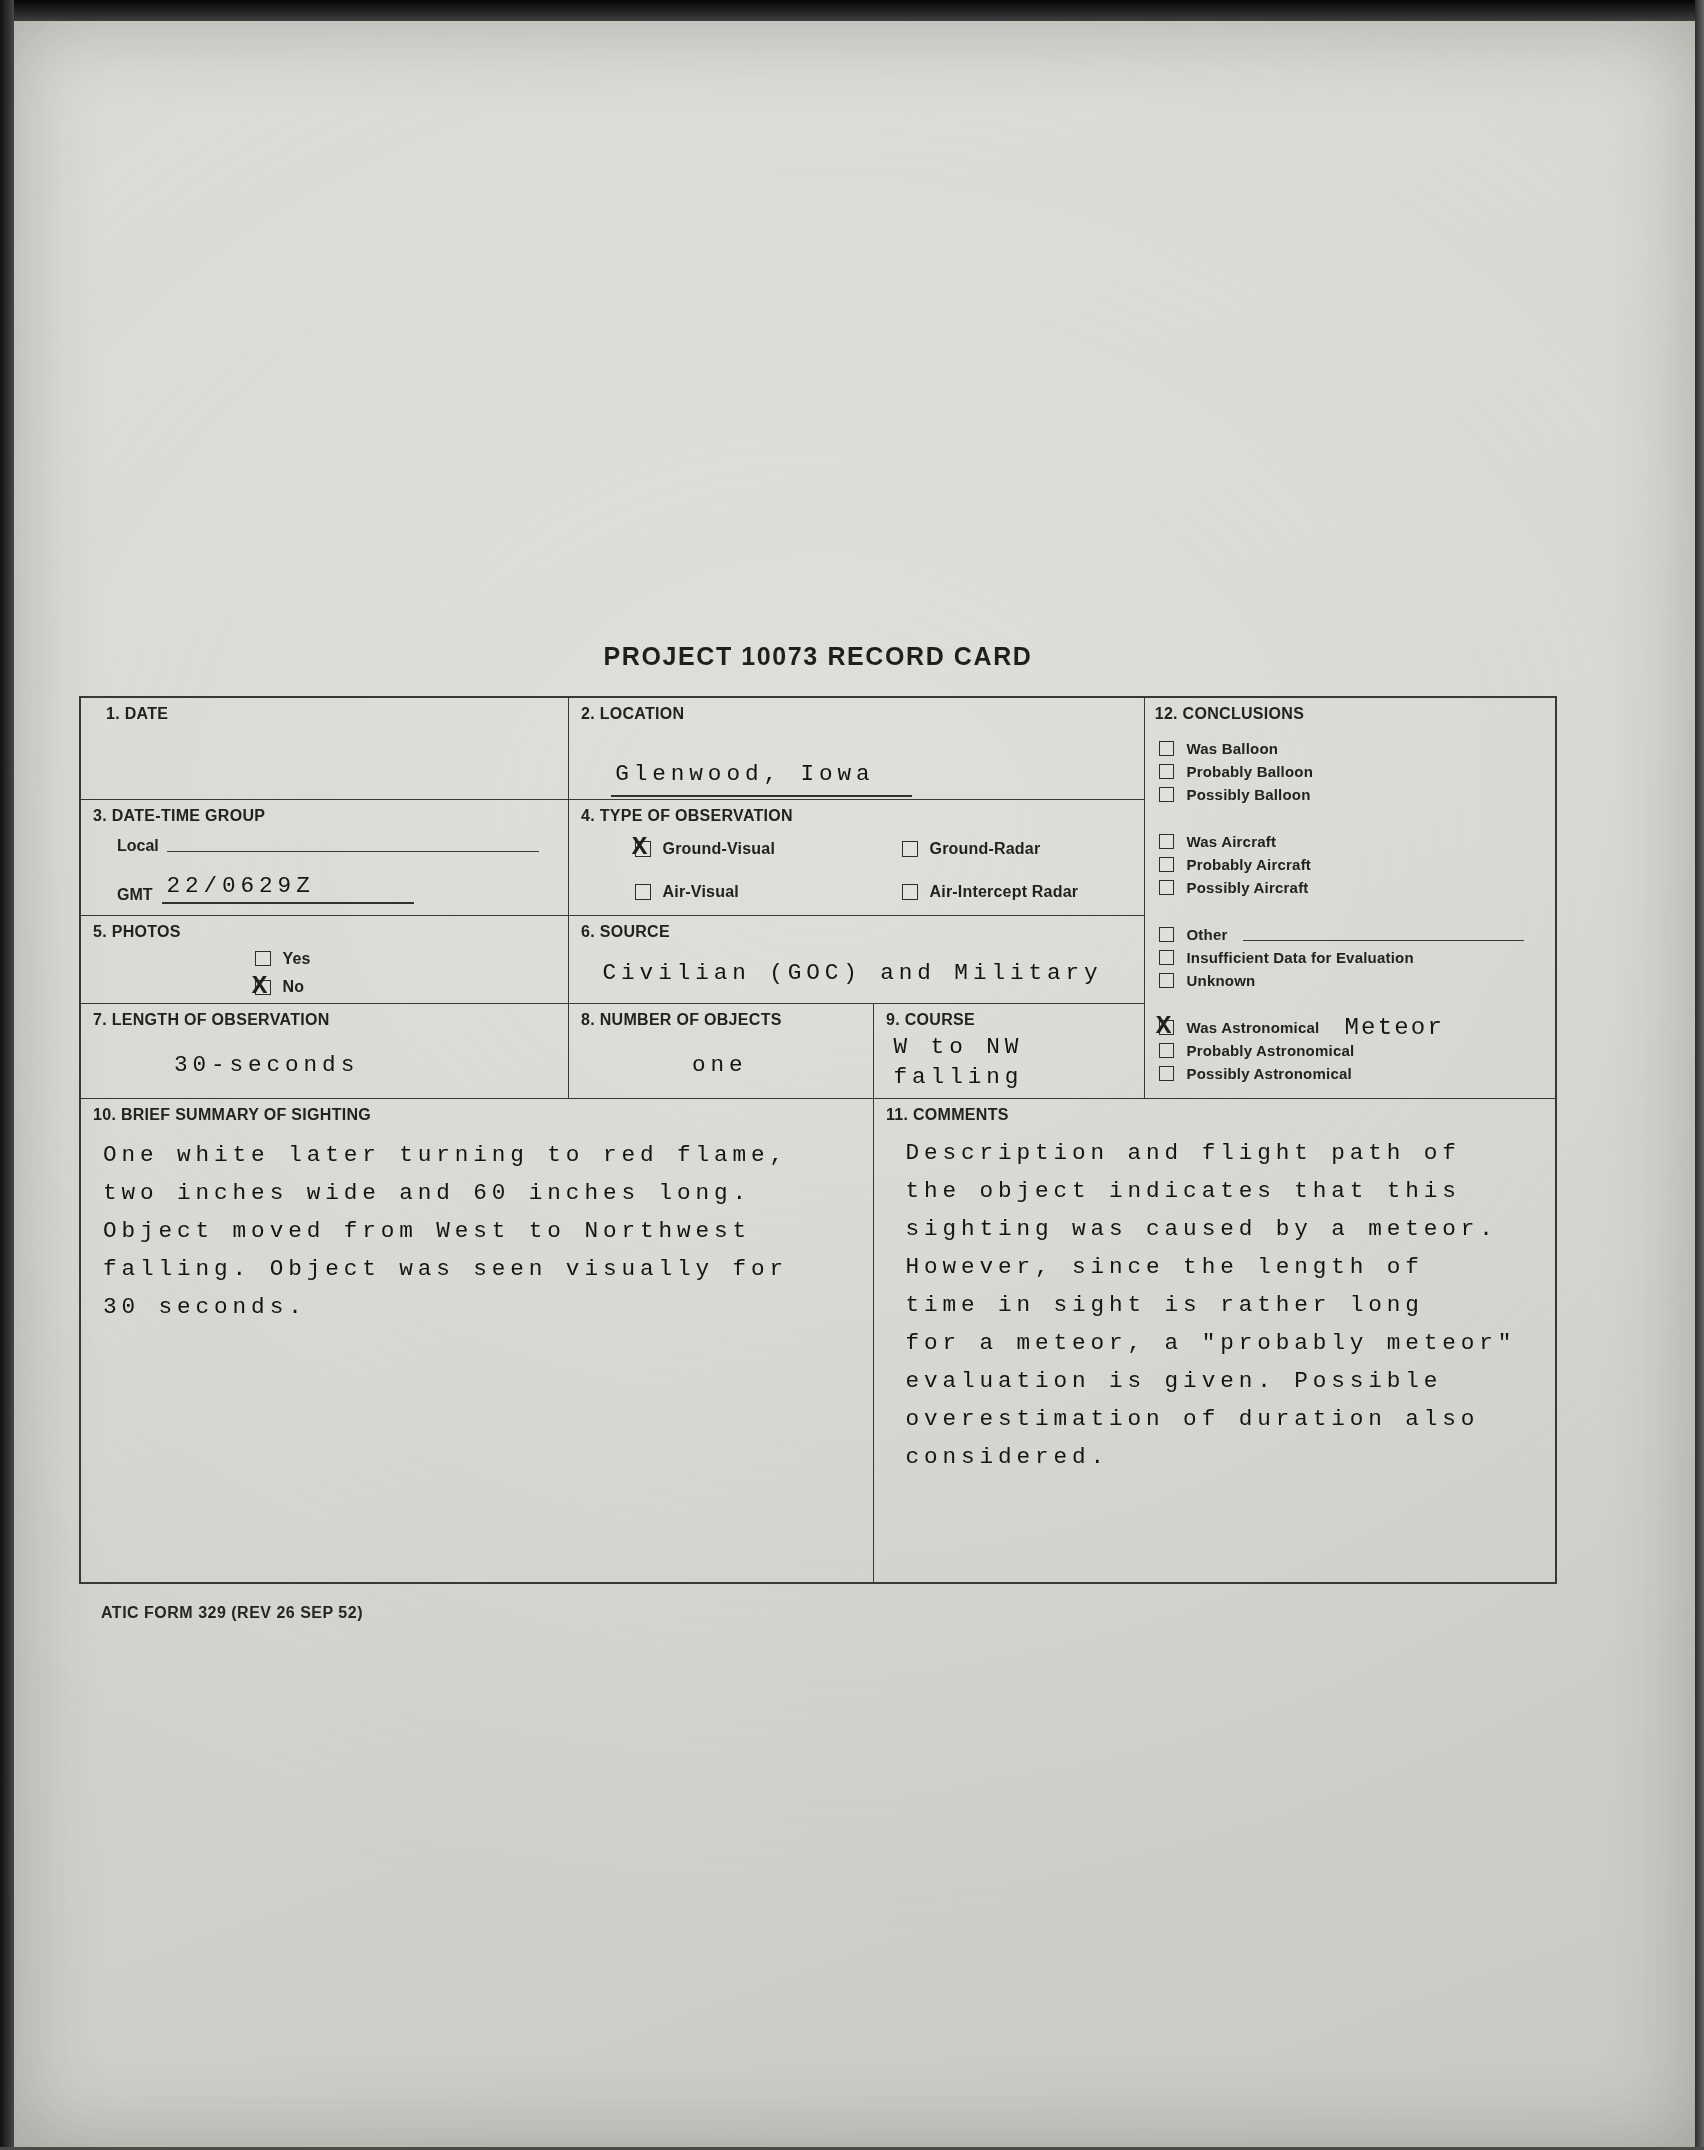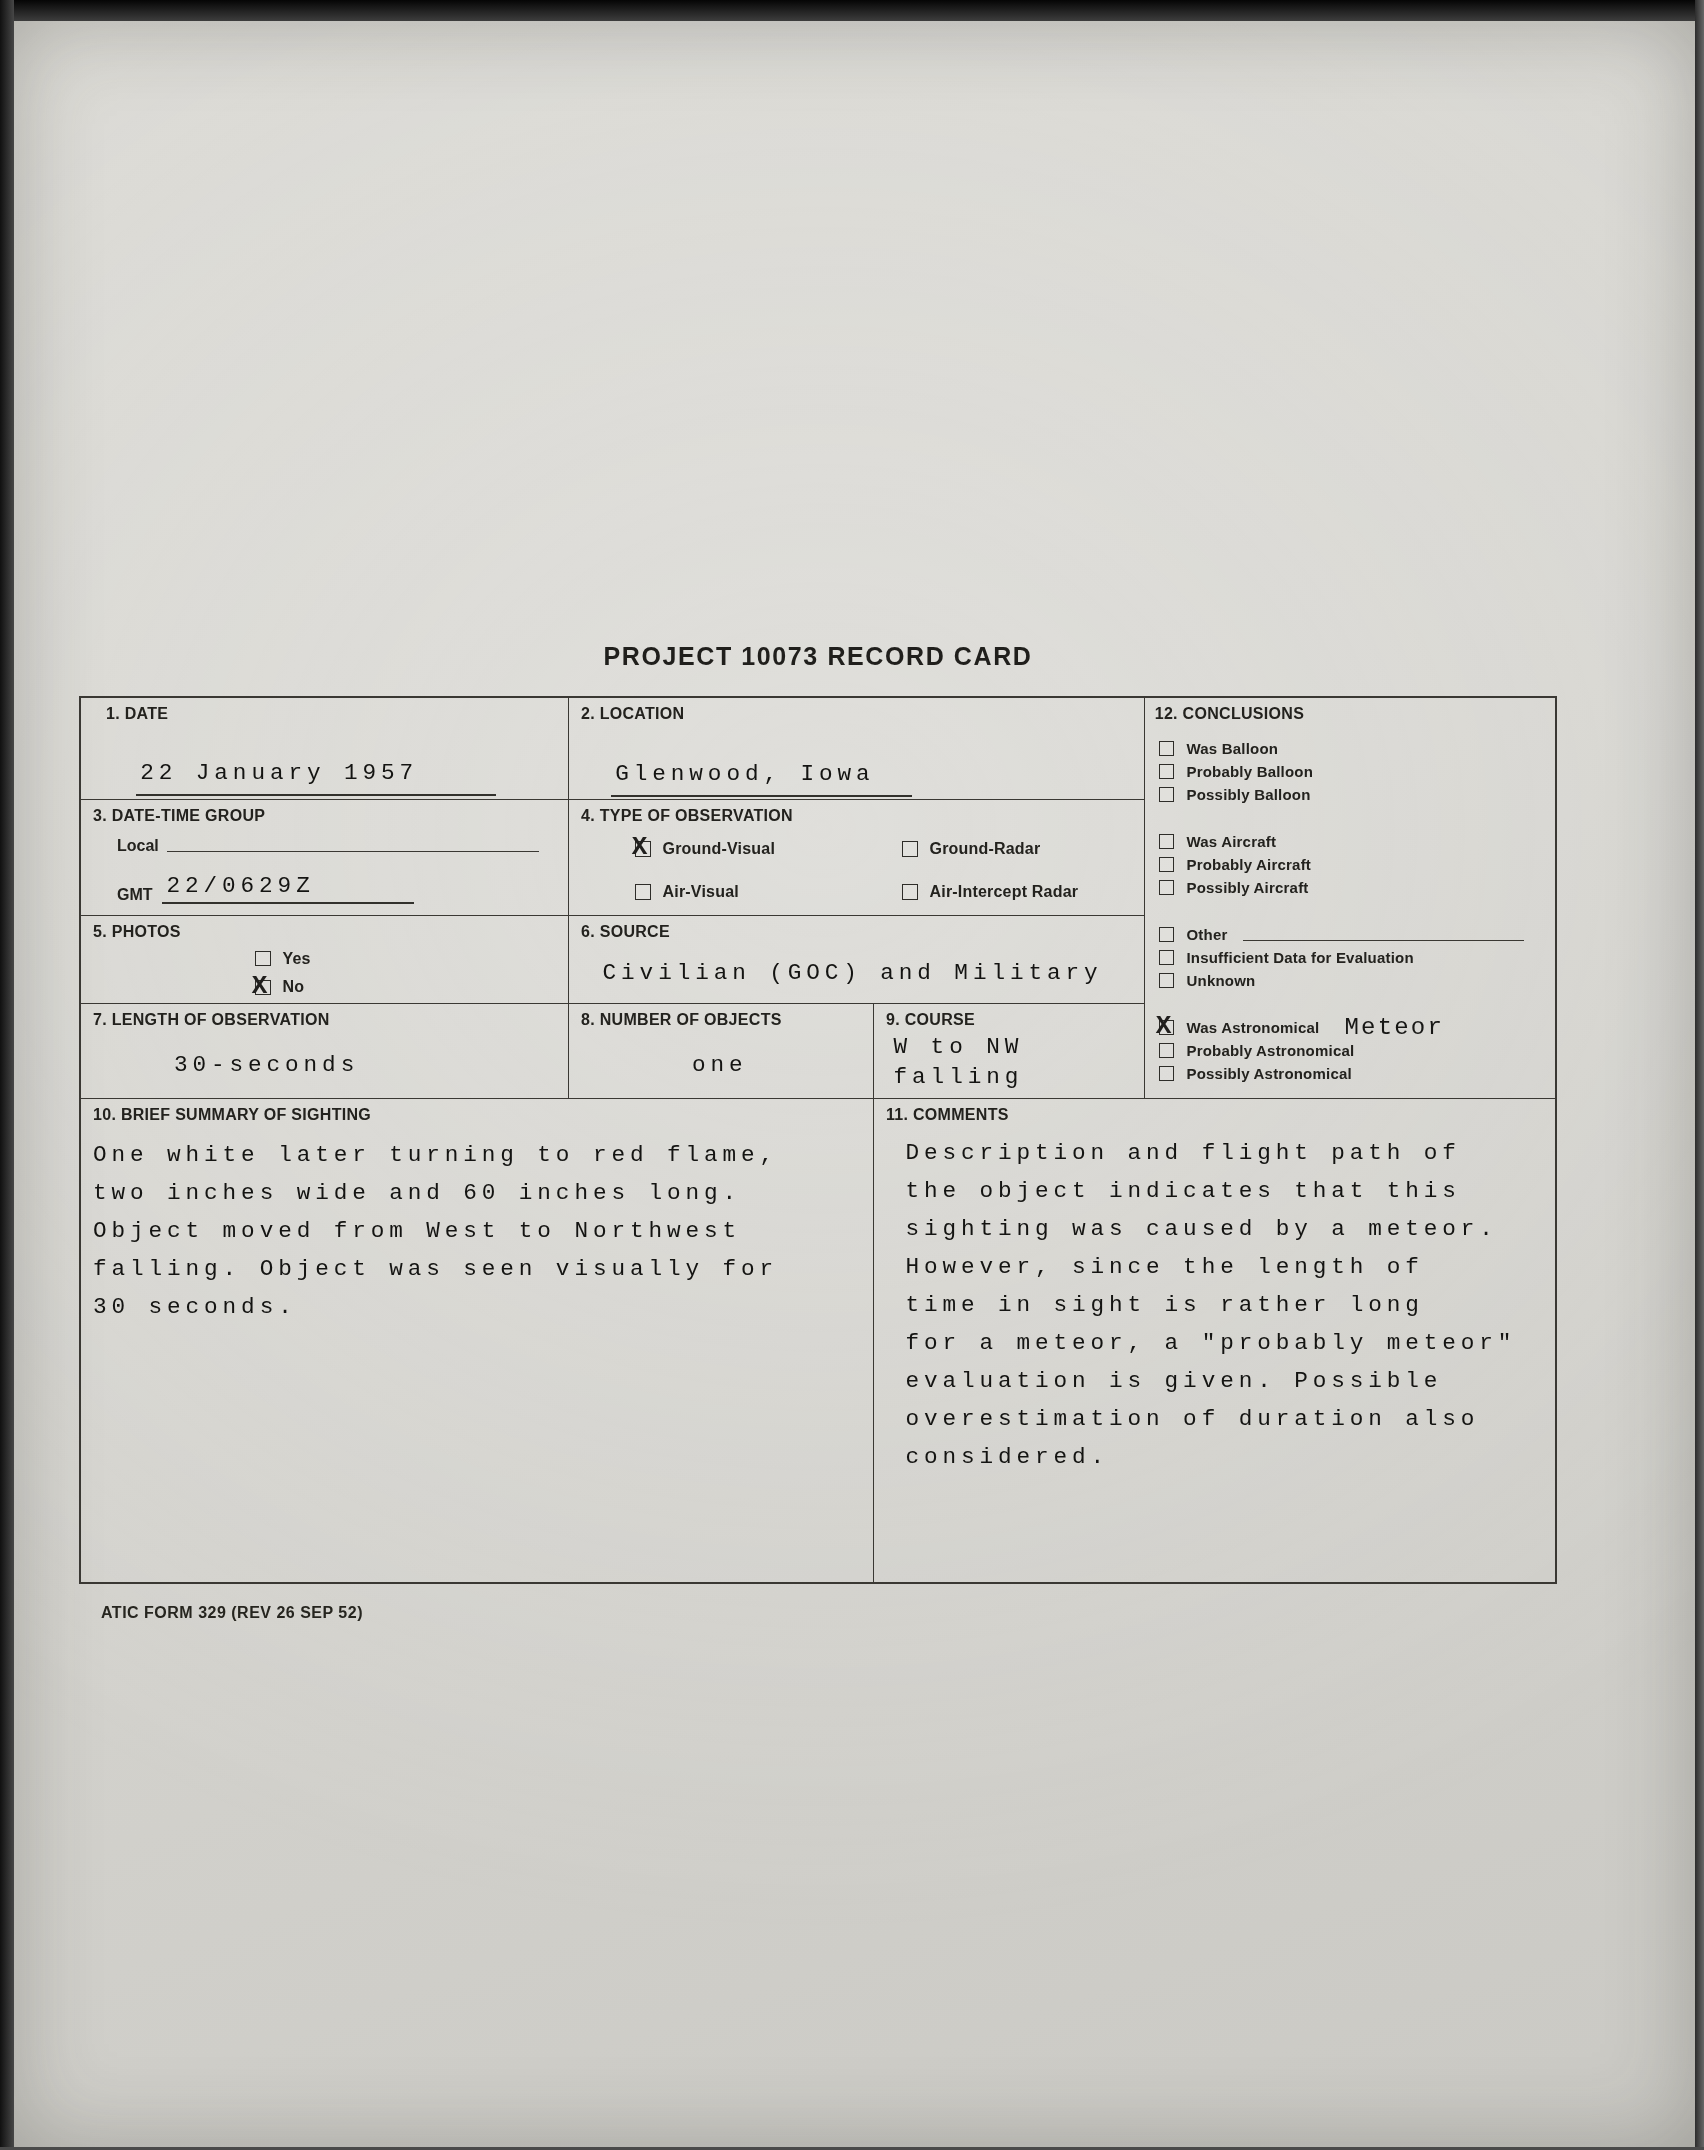--- a/index.html
+++ b/index.html
@@ -83,21 +83,21 @@
     font:700 26px/1 "Liberation Mono",monospace;color:#201f1d;
   }
   .obs-grid{margin:15px 0 0 54px;display:grid;grid-template-columns:267px auto;row-gap:25px;}
   .photos-opts{margin:8.6px 0 0 162px;display:flex;flex-direction:column;gap:10.8px;}
 
   .source-value{margin:19.4px 0 0 21.6px;line-height:27px;}
   .length-value{margin:22.7px 0 0 81px;line-height:27px;}
   .number-value{margin:22.7px 0 0 111px;line-height:27px;}
   .course-value{margin:3.2px 0 0 7.6px;line-height:30px;}
 
-  .summary-text{margin:12px 0 0 0;}
+  .summary-text{margin:12px 0 0 10px;}
   .comments-text{margin:9.7px 0 0 19.4px;}
 
   .c-conclusions{padding:7.6px 9.7px;}
   .cgroup{margin-top:24px;}
   .cgroup.first{margin-top:14px;}
   .citem{display:flex;align-items:center;gap:12px;height:23px;margin-left:4.3px;}
   .citem .check-label{font-size:15px;}
   .astro-note{
     font-family:"Liberation Mono","DejaVu Sans Mono",monospace;
     font-size:24px;letter-spacing:2.2px;color:#171715;margin-left:13px;white-space:nowrap;
@@ -109,21 +109,20 @@
 
 <div class="viewport">
   <div class="paper">
 
     <div class="title">PROJECT 10073 RECORD CARD</div>
 
     <div class="card">
 
       <div class="cell c-date">
         <div class="sec-label">1. DATE</div>
-        <div><span class="typed underline date-value">22 January 1957</span></div>
       </div>
 
       <div class="cell c-location">
         <div class="sec-label">2. LOCATION</div>
         <div><span class="typed underline location-value">Glenwood, Iowa</span></div>
       </div>
 
       <div class="cell c-conclusions">
         <div class="sec-label">12. CONCLUSIONS</div>
 

